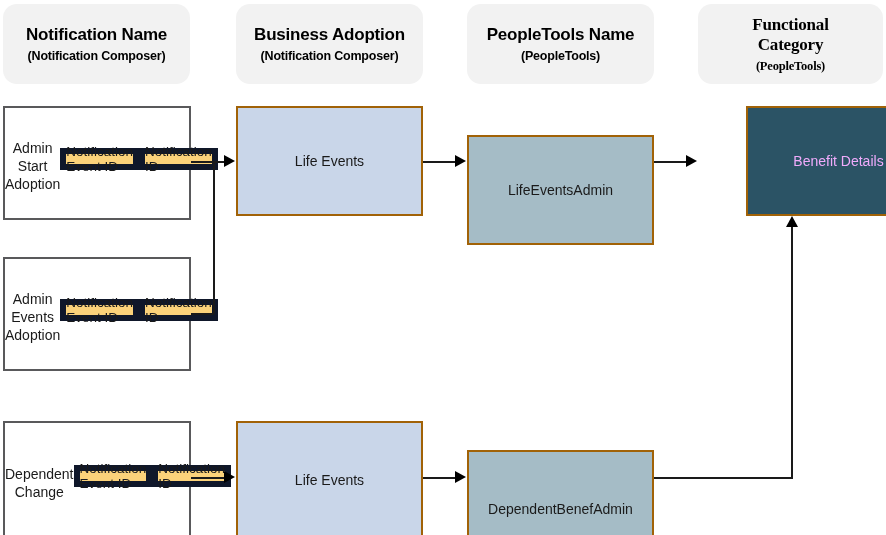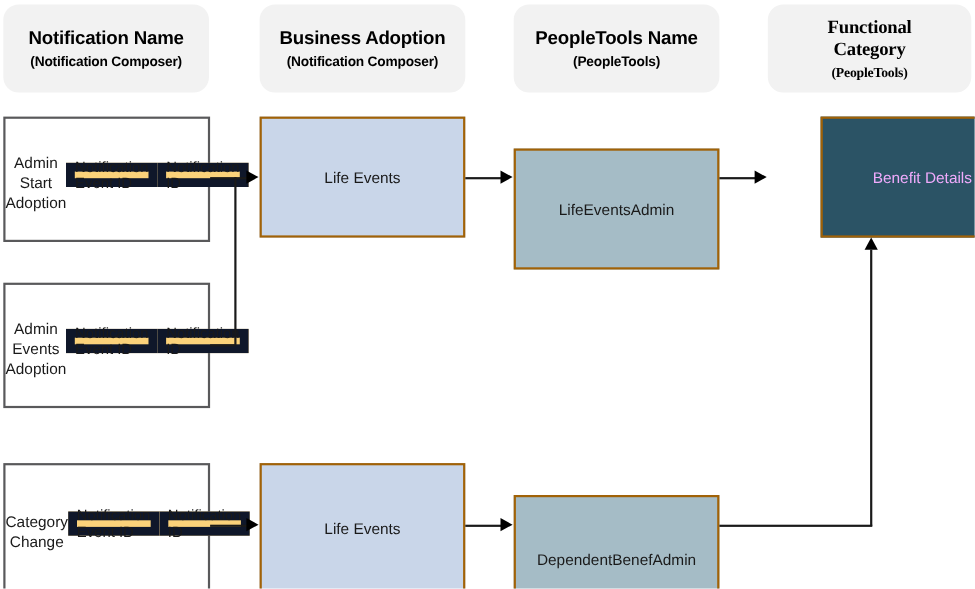--- a/index.html
+++ b/index.html
@@ -63,21 +63,21 @@
     color: #1a1a1a;
     line-height: 18px;
     margin-top: 12px;
     margin-bottom: 7px;
     text-align: center;
   }
   .event-card .chip {
     width: 136px;
     height: 22px;
     background: #fbd27a;
-    border: 8px solid #0f172a;
+    border: 6px solid #0f172a;
     box-sizing: border-box;
     display: flex;
     align-items: center;
     justify-content: center;
     font-size: 13.5px;
     color: #1a1a1a;
     margin-bottom: 8px;
   }
 
   
@@ -150,21 +150,21 @@
     <div class="chip">Notification ID</div>
   </div>
 
   <div class="event-card" style="left:3px; top:257px; width:188px; height:114px;">
     <div class="ev-title">Admin Events Adoption</div>
     <div class="chip">Notification Event ID</div>
     <div class="chip">Notification ID</div>
   </div>
 
   <div class="event-card" style="left:3px; top:421px; width:188px; height:118px;">
-    <div class="ev-title">Category Change</div>
+    <div class="ev-title">Dependent Change</div>
     <div class="chip">Notification Event ID</div>
     <div class="chip">Notification ID</div>
   </div>
 
   <div class="node blue" style="left:236px; top:106px; width:187px; height:110px;">
     <span>Life Events</span>
   </div>
 
   <div class="node blue" style="left:236px; top:421px; width:187px; height:118px;">
     <span>Life Events</span>

